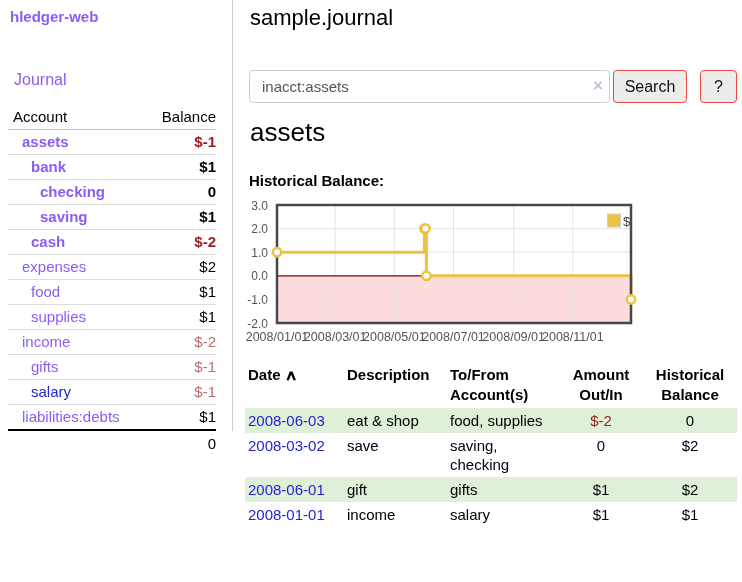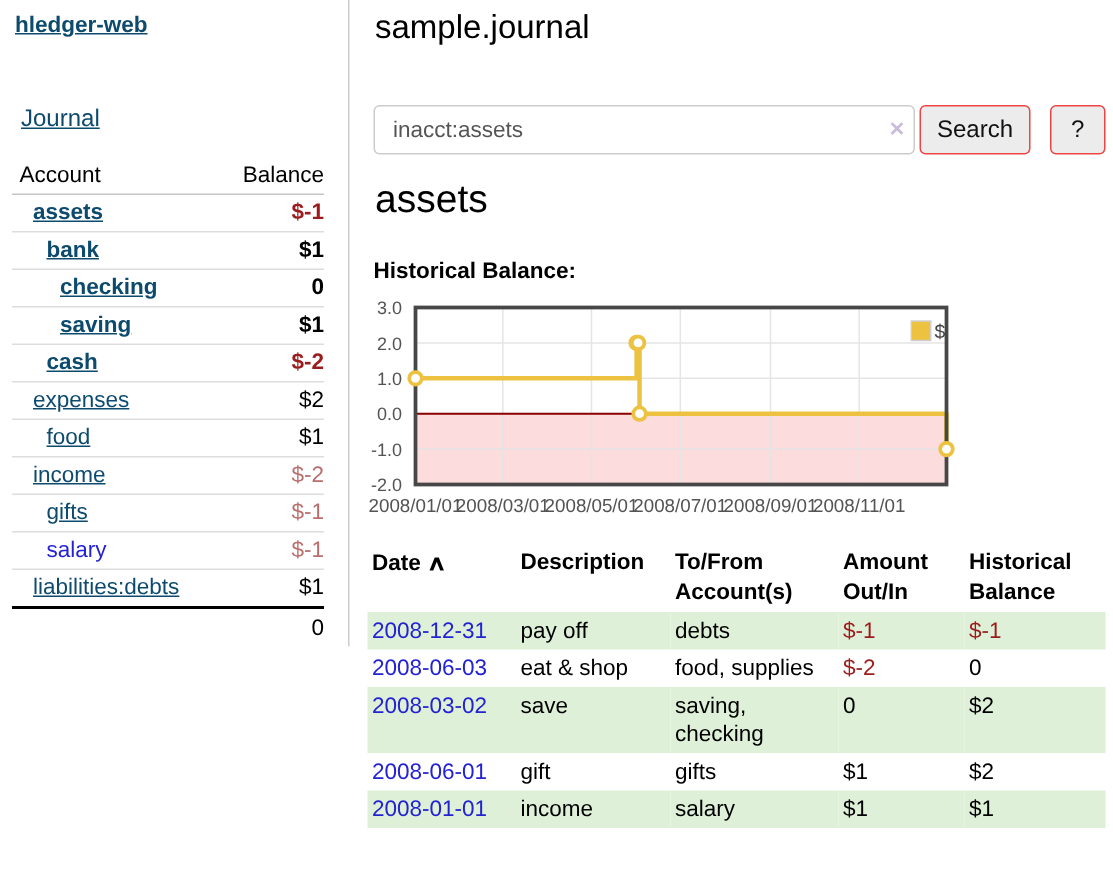--- a/index.html
+++ b/index.html
@@ -1,19 +1,19 @@
 <!DOCTYPE html>
 <html><head>
 <meta charset="utf-8">
 <style>
   html,body{margin:0;padding:0;background:#fff;}
   .screen{position:relative;width:742px;height:582px;background:#fff;overflow:hidden;
           font-family:"Liberation Sans",sans-serif;color:#000;}
   a{text-decoration:none;cursor:pointer;}
-  .purple{color:#0c4a6e;text-decoration:underline;}
+  .purple{color:#8b5cf6;}
   .blue{color:#2323d3;}
   .neg-dark{color:#9b1c1c;}
   .neg-light{color:#b96e6e;}
   .bold{font-weight:bold;}
 
   
   .sidebar{position:absolute;left:0;top:0;width:232px;height:431px;border-right:1px solid #ccc;}
   .app-title{position:absolute;left:10px;top:8px;font-size:15px;font-weight:700;}
   .nav-journal{position:absolute;left:14px;top:71px;font-size:16px;}
   table.accounts{position:absolute;left:8px;top:106px;width:208px;border-collapse:collapse;font-size:15px;}
@@ -41,21 +41,21 @@
   .acct-heading{position:absolute;left:250px;top:117px;font-size:26px;font-weight:400;line-height:30px;}
   .chart-label{position:absolute;left:249px;top:172px;font-size:15px;font-weight:bold;line-height:18px;}
 
   
   #chart{position:absolute;left:0;top:0;}
 
   
   table.register{position:absolute;left:245px;top:362px;width:492px;border-collapse:collapse;
                  font-size:15px;table-layout:fixed;}
   .register th{font-weight:bold;text-align:left;vertical-align:top;padding:3px 3px;line-height:20px;}
-  .register th.r,.register td.r{text-align:left;margin-top:30px;}
+  .register th.r,.register td.r{text-align:center;margin-top:30px;}
   .register td{vertical-align:top;padding:3px 3px;line-height:19px;}
   .register tbody tr:nth-child(odd){background:#dff0d8;}
   .sort-icon{font-weight:900;font-size:14px;margin-left:5px;display:inline-block;transform:scaleX(1.3);}
 </style>
 </head>
 <body>
 
 <div class="screen">
 
   <aside class="sidebar">
@@ -89,20 +89,24 @@
           <tr>
             <td class="lvl2 bold"><a class="purple">cash</a></td>
             <td class="val bold neg-dark">$-2</td>
           </tr>
           <tr>
             <td class="lvl1"><a class="purple">expenses</a></td>
             <td class="val">$2</td>
           </tr>
           <tr>
             <td class="lvl2"><a class="purple">food</a></td>
+            <td class="val">$1</td>
+          </tr>
+          <tr>
+            <td class="lvl2"><a class="purple">supplies</a></td>
             <td class="val">$1</td>
           </tr>
           <tr>
             <td class="lvl1"><a class="purple">income</a></td>
             <td class="val neg-light">$-2</td>
           </tr>
           <tr>
             <td class="lvl2"><a class="purple">gifts</a></td>
             <td class="val neg-light">$-1</td>
           </tr>
@@ -192,27 +196,20 @@
           <span>Date</span><span class="sort-icon">∧</span>
         </th>
         <th>Description</th>
         <th>To/From Account(s)</th>
         <th class="r">Amount Out/In</th>
         <th class="r">Historical Balance</th>
       </tr>
     </thead>
     <tbody id="txn-rows">
         <tr>
-          <td><a class="blue">2008-12-31</a></td>
-          <td>pay off</td>
-          <td>debts</td>
-          <td class="r neg-dark">$-1</td>
-          <td class="r neg-dark">$-1</td>
-        </tr>
-        <tr>
           <td><a class="blue">2008-06-03</a></td>
           <td>eat &amp; shop</td>
           <td>food, supplies</td>
           <td class="r neg-dark">$-2</td>
           <td class="r">0</td>
         </tr>
         <tr>
           <td><a class="blue">2008-03-02</a></td>
           <td>save</td>
           <td>saving, checking</td>

